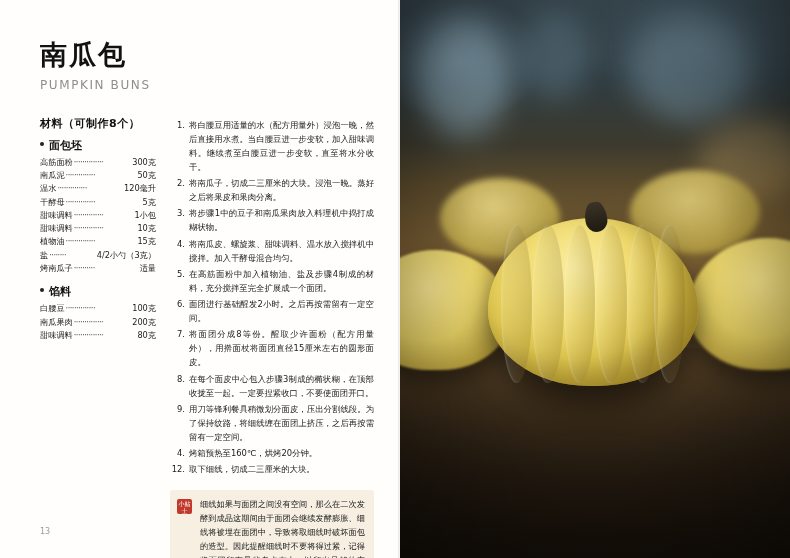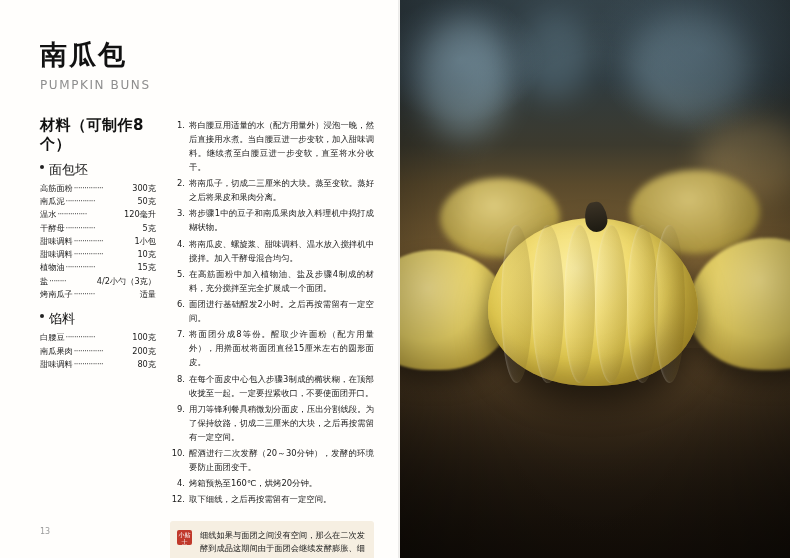--- a/index.html
+++ b/index.html
@@ -52,32 +52,32 @@
   }
   .col-left {
     width: 116px;
     flex: none;
   }
   .col-right {
     flex: 1;
     padding-top: 2px;
   }
   .ingredients-header {
-    font-size: 15px;
+    font-size: 11px;
     font-weight: bold;
     color: #111;
     margin-bottom: 7px;
     letter-spacing: 0.5px;
   }
   .ing-group {
     margin-bottom: 9px;
   }
   .ing-group-title {
-    font-size: 13px;
-    font-weight: normal;
+    font-size: 11px;
+    font-weight: bold;
     color: #111;
     margin-bottom: 3px;
     position: relative;
     padding-left: 9px;
   }
   .ing-group-title::before {
     content: "";
     position: absolute;
     left: 0;
     top: 4px;
@@ -390,21 +390,21 @@
       </div>
 
       <div class="col-right">
         <ol class="steps">
           <li class="step">
             <span class="step-num">1.</span>
             <span class="step-text">将白腰豆用适量的水（配方用量外）浸泡一晚，然后直接用水煮。当白腰豆进一步变软，加入甜味调料。继续煮至白腰豆进一步变软，直至将水分收干。</span>
           </li>
           <li class="step">
             <span class="step-num">2.</span>
-            <span class="step-text">将南瓜子，切成二三厘米的大块。蒸至变软。蒸好之后将果皮和果肉分离。</span>
+            <span class="step-text">将南瓜子，切成二三厘米的大块。浸泡一晚。蒸好之后将果皮和果肉分离。</span>
           </li>
           <li class="step">
             <span class="step-num">3.</span>
             <span class="step-text">将步骤1中的豆子和南瓜果肉放入料理机中捣打成糊状物。</span>
           </li>
           <li class="step">
             <span class="step-num">4.</span>
             <span class="step-text">将南瓜皮、螺旋浆、甜味调料、温水放入搅拌机中搅拌。加入干酵母混合均匀。</span>
           </li>
           <li class="step">
@@ -418,33 +418,29 @@
           <li class="step">
             <span class="step-num">7.</span>
             <span class="step-text">将面团分成8等份。醒取少许面粉（配方用量外），用擀面杖将面团直径15厘米左右的圆形面皮。</span>
           </li>
           <li class="step">
             <span class="step-num">8.</span>
             <span class="step-text">在每个面皮中心包入步骤3制成的椭状糊，在顶部收拢至一起。一定要捏紧收口，不要使面团开口。</span>
           </li>
           <li class="step">
             <span class="step-num">9.</span>
-            <span class="step-text">用刀等锋利餐具稍微划分面皮，压出分割线段。为了保持纹路，切成二三厘米的大块，之后再按需留有一定空间。</span>
-          </li>
-          <li class="step">
-            <span class="step-num">10.</span>
-            <span class="step-text">醒酒进行二次发酵（20～30分钟），发酵的环境要防止面团变干。</span>
+            <span class="step-text">用刀等锋利餐具稍微划分面皮，压出分割线段。为了保持纹路，将细线缠在面团上挤压，之后再按需留有一定空间。</span>
           </li>
           <li class="step">
             <span class="step-num">4.</span>
             <span class="step-text">烤箱预热至160℃，烘烤20分钟。</span>
           </li>
           <li class="step">
             <span class="step-num">12.</span>
-            <span class="step-text">取下细线，之后再按需留有一定空间。</span>
+            <span class="step-text">取下细线，切成二三厘米的大块。</span>
           </li>
         </ol>
 
         <div class="tip-box">
           <div class="tip-badge">小贴士</div>
           <div class="tip-text">细线如果与面团之间没有空间，那么在二次发酵到成品这期间由于面团会继续发酵膨胀、细线将被埋在面团中，导致将取细线时破坏面包的造型。因此提醒细线时不要将得过紧，记得将面团留有量些考虑在内，以留出足够的空间。烤线发酵放入了表层出面皮变化中，不加也没问题。反之，如果增加烤旋浆的用量至1大勺左右的话，颜色会更鲜艳，看起来更像南瓜。</div>
         </div>
       </div>
     </div>
 

